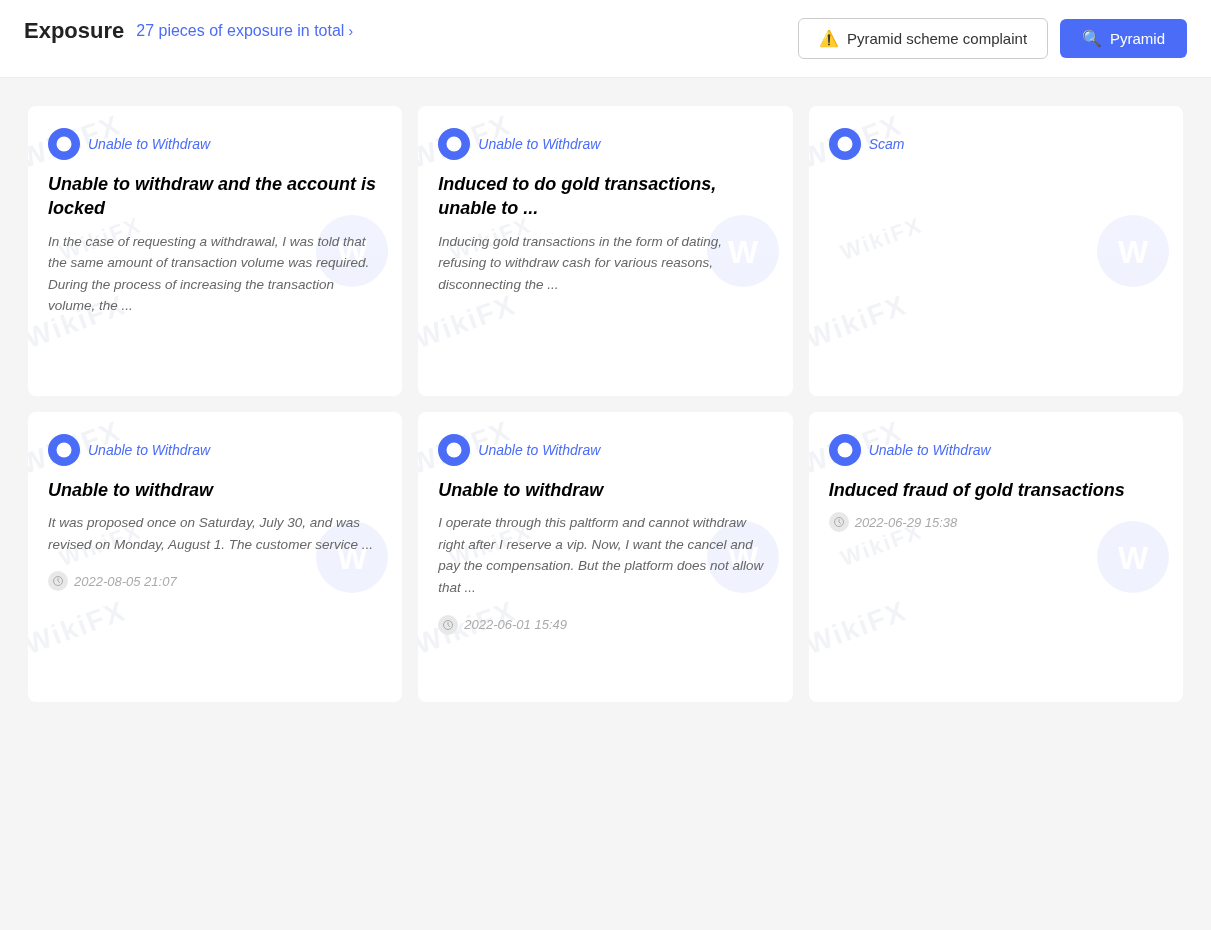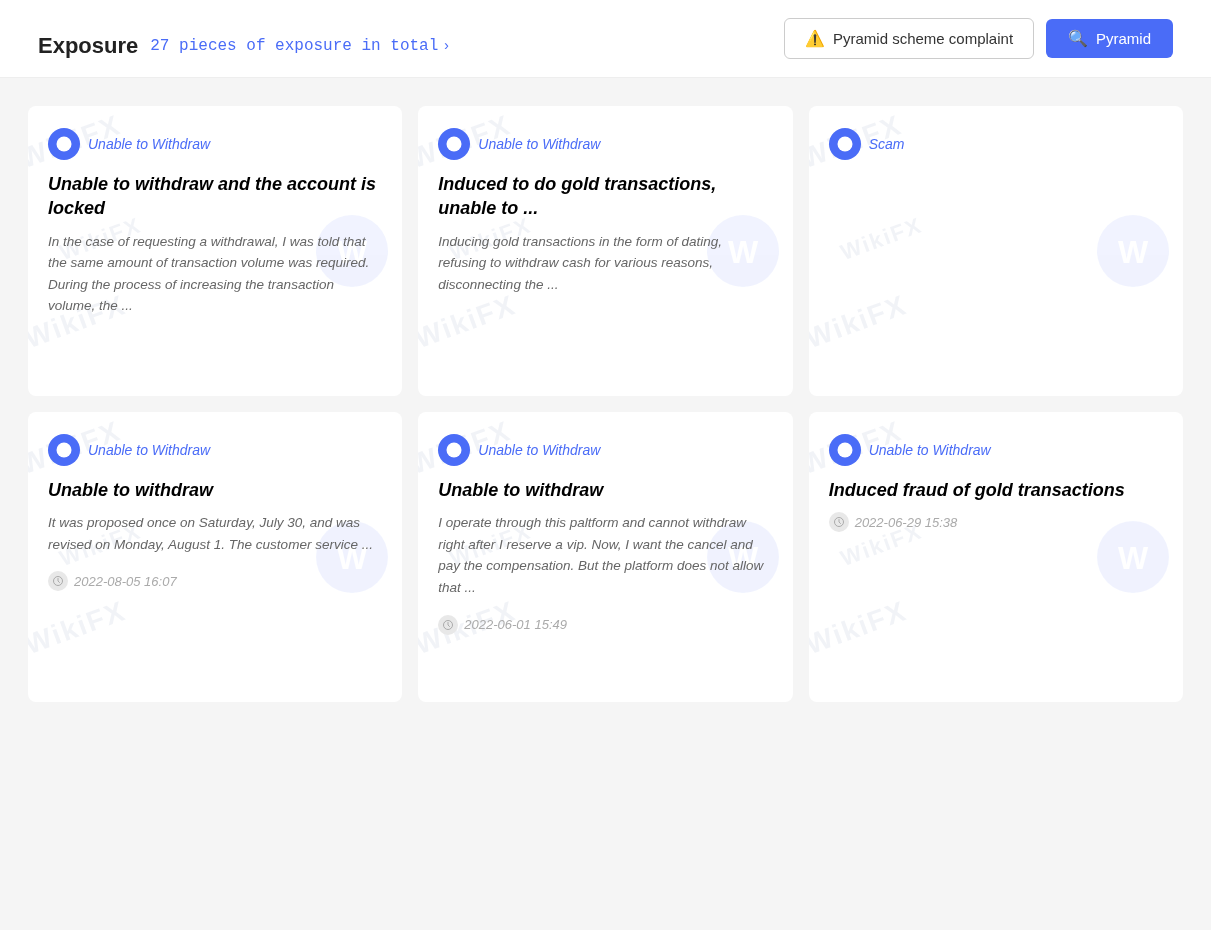--- a/index.html
+++ b/index.html
@@ -5,23 +5,23 @@
     * { box-sizing: border-box; margin: 0; padding: 0; }
     body {
       font-family: -apple-system, BlinkMacSystemFont, 'Segoe UI', sans-serif;
       background: #f5f5f5;
       min-height: 930px;
       color: #333;
     }
 
     .header {
       display: flex;
-      align-items: flex-end;
+      align-items: flex-start;
       justify-content: space-between;
-      padding: 18px 38px;
+      padding: 18px 24px;
       background: #fff;
       border-bottom: 1px solid #eee;
     }
 
     .header-left {
       display: flex;
       align-items: center;
       gap: 12px;
     }
 
@@ -31,21 +31,20 @@
       color: #222;
     }
 
     .exposure-count {
       font-size: 16px;
       color: #4a6cf7;
       display: flex;
       align-items: center;
       gap: 4px;
       cursor: pointer;
-      font-family: Liberation Mono, monospace;
     }
 
     .chevron {
       font-size: 14px;
       color: #4a6cf7;
     }
 
     .header-right {
       display: flex;
       align-items: center;
@@ -328,21 +327,21 @@
       </div>
       <div class="card-title">Unable to withdraw</div>
       <div class="card-desc">It was proposed once on Saturday, July 30, and was revised on Monday, August 1. The customer service ...</div>
       <div class="card-time">
         <div class="time-icon">
           <svg viewBox="0 0 24 24" xmlns="http://www.w3.org/2000/svg">
             <circle cx="12" cy="12" r="9" stroke="#aaa" stroke-width="2" fill="none"></circle>
             <path d="M12 7v5l3 3" stroke="#aaa" stroke-width="2" stroke-linecap="round" fill="none"></path>
           </svg>
         </div>
-        <span>2022-08-05 16:07</span>
+        <span>2022-08-05 21:07</span>
       </div>
     </div>
   </div>
     <div class="card">
     <div class="card-watermark">
       <span class="watermark-text watermark-1">WikiFX</span>
       <span class="watermark-text watermark-2">WikiFX</span>
       <span class="watermark-text watermark-3">WikiFX</span>
       <svg class="watermark-logo" viewBox="0 0 100 100" xmlns="http://www.w3.org/2000/svg">
         <circle cx="50" cy="50" r="45" fill="#4a6cf7"></circle>

